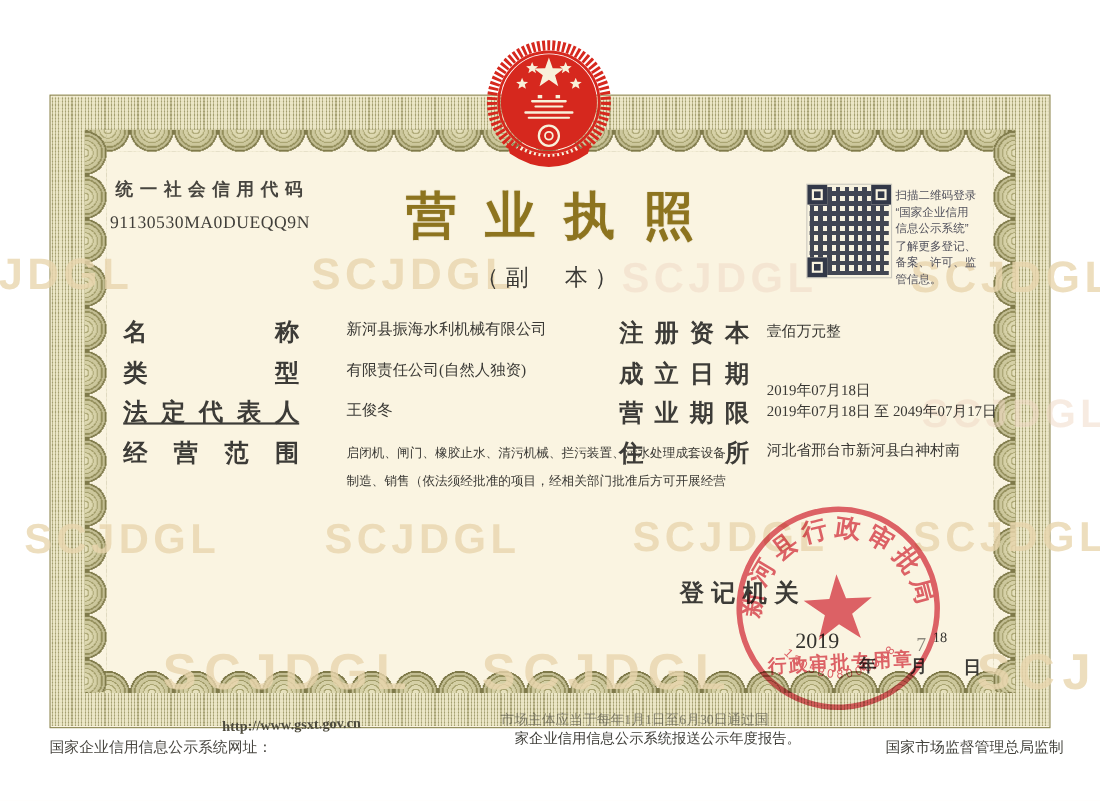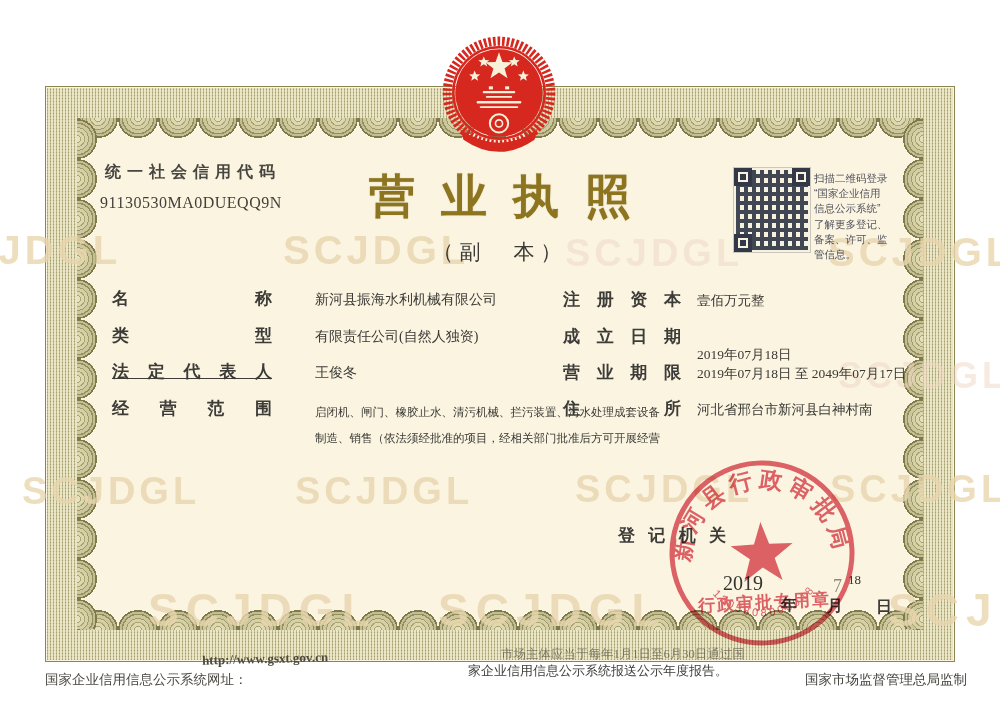--- a/index.html
+++ b/index.html
@@ -50,39 +50,39 @@
   .qr{left:734px;top:168px;width:76px;height:84px;background:#f7f2df;box-shadow:0 0 0 1px rgba(60,66,86,.25);}
   .qr-grid{position:absolute;inset:2px;opacity:.92;
       background-image:
         repeating-linear-gradient(90deg,#323848 0 4px,transparent 4px 8px),
         repeating-linear-gradient(0deg,#323848 0 4px,transparent 4px 9px);}
   .qf{position:absolute;width:18px;height:18px;border:4px solid #323848;background:#f7f2df;box-sizing:border-box;}
   .qf i{position:absolute;left:2px;top:2px;width:6px;height:6px;background:#323848;}
   .qr-caption{left:814px;top:171px;font-size:10.5px;line-height:15.2px;color:#51515c;
       font-family:"Liberation Sans",sans-serif;}
   
-  .flabel{font-family:"Liberation Sans",sans-serif;font-weight:bold;font-size:17px;color:#3c3b37;
+  .flabel{font-family:"Liberation Sans",sans-serif;font-weight:bold;font-size:22px;color:#3c3b37;
       text-align:justify;text-align-last:justify;}
   .flabel-l{left:112px;width:160px;}
   .flabel-r{left:563px;width:118px;}
   .fval{font-size:14px;color:#3a3935;}
   .fval-l{left:315px;}
   .fval-r{left:697px;font-size:13.5px;}
   .scope{left:315px;top:399px;width:360px;font-size:11.5px;line-height:26px;color:#3a3935;white-space:nowrap;}
   
   .reg-label{left:618px;top:524px;width:108px;}
   .date-num{font-size:20px;color:#33322e;}
   .date-unit{font-family:"Liberation Sans",sans-serif;font-weight:bold;font-size:16px;color:#3c3b37;}
   
   .stamp{position:absolute;left:667px;top:458px;width:190px;height:190px;z-index:6;
       opacity:.88;mix-blend-mode:multiply;transform:rotate(-3deg);}
   
   .f-weblabel{left:45px;top:671px;font-size:13.5px;color:#4a4842;}
   .f-url{left:202px;top:651px;font-size:13px;font-weight:bold;color:#4c4a3c;transform:rotate(-1.5deg);}
-  .f-notice1{left:455px;top:646px;font-size:12.5px;color:#45443a;opacity:.6;padding-left:46px;}
+  .f-notice1{left:455px;top:646px;font-size:12.5px;color:#45443a;opacity:.6;}
   .f-notice2{left:468px;top:662px;font-size:13px;color:#3f3e39;}
   .f-producer{left:805px;top:671px;font-size:13.5px;color:#45443e;}
 </style>
 </head>
 <body>
 
 <div class="page">
 
   <div class="cert">
     <div class="band"></div>

